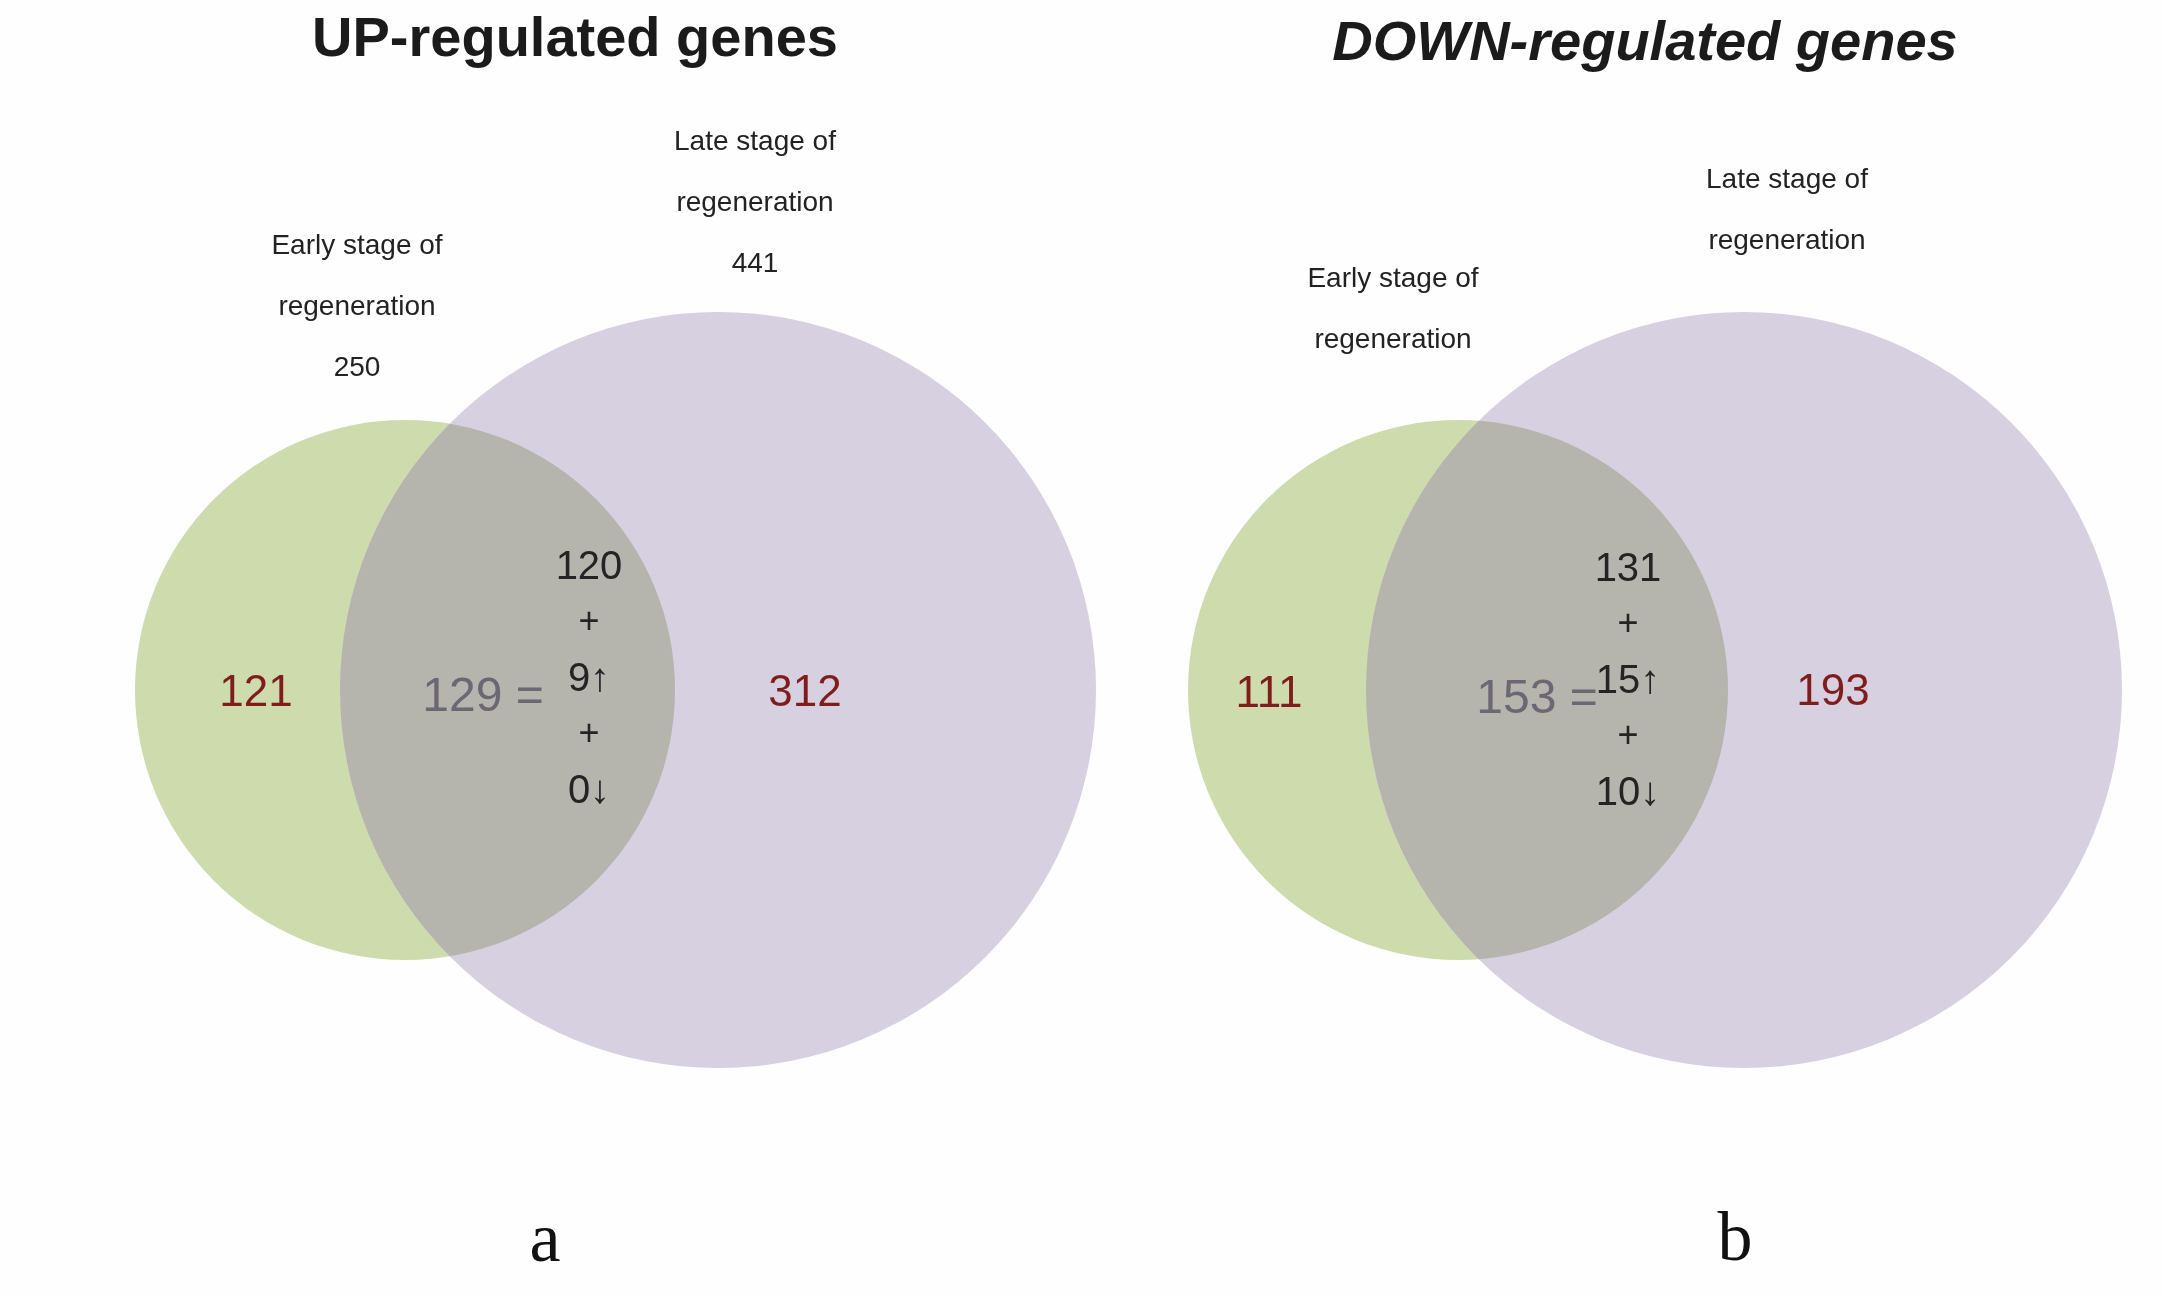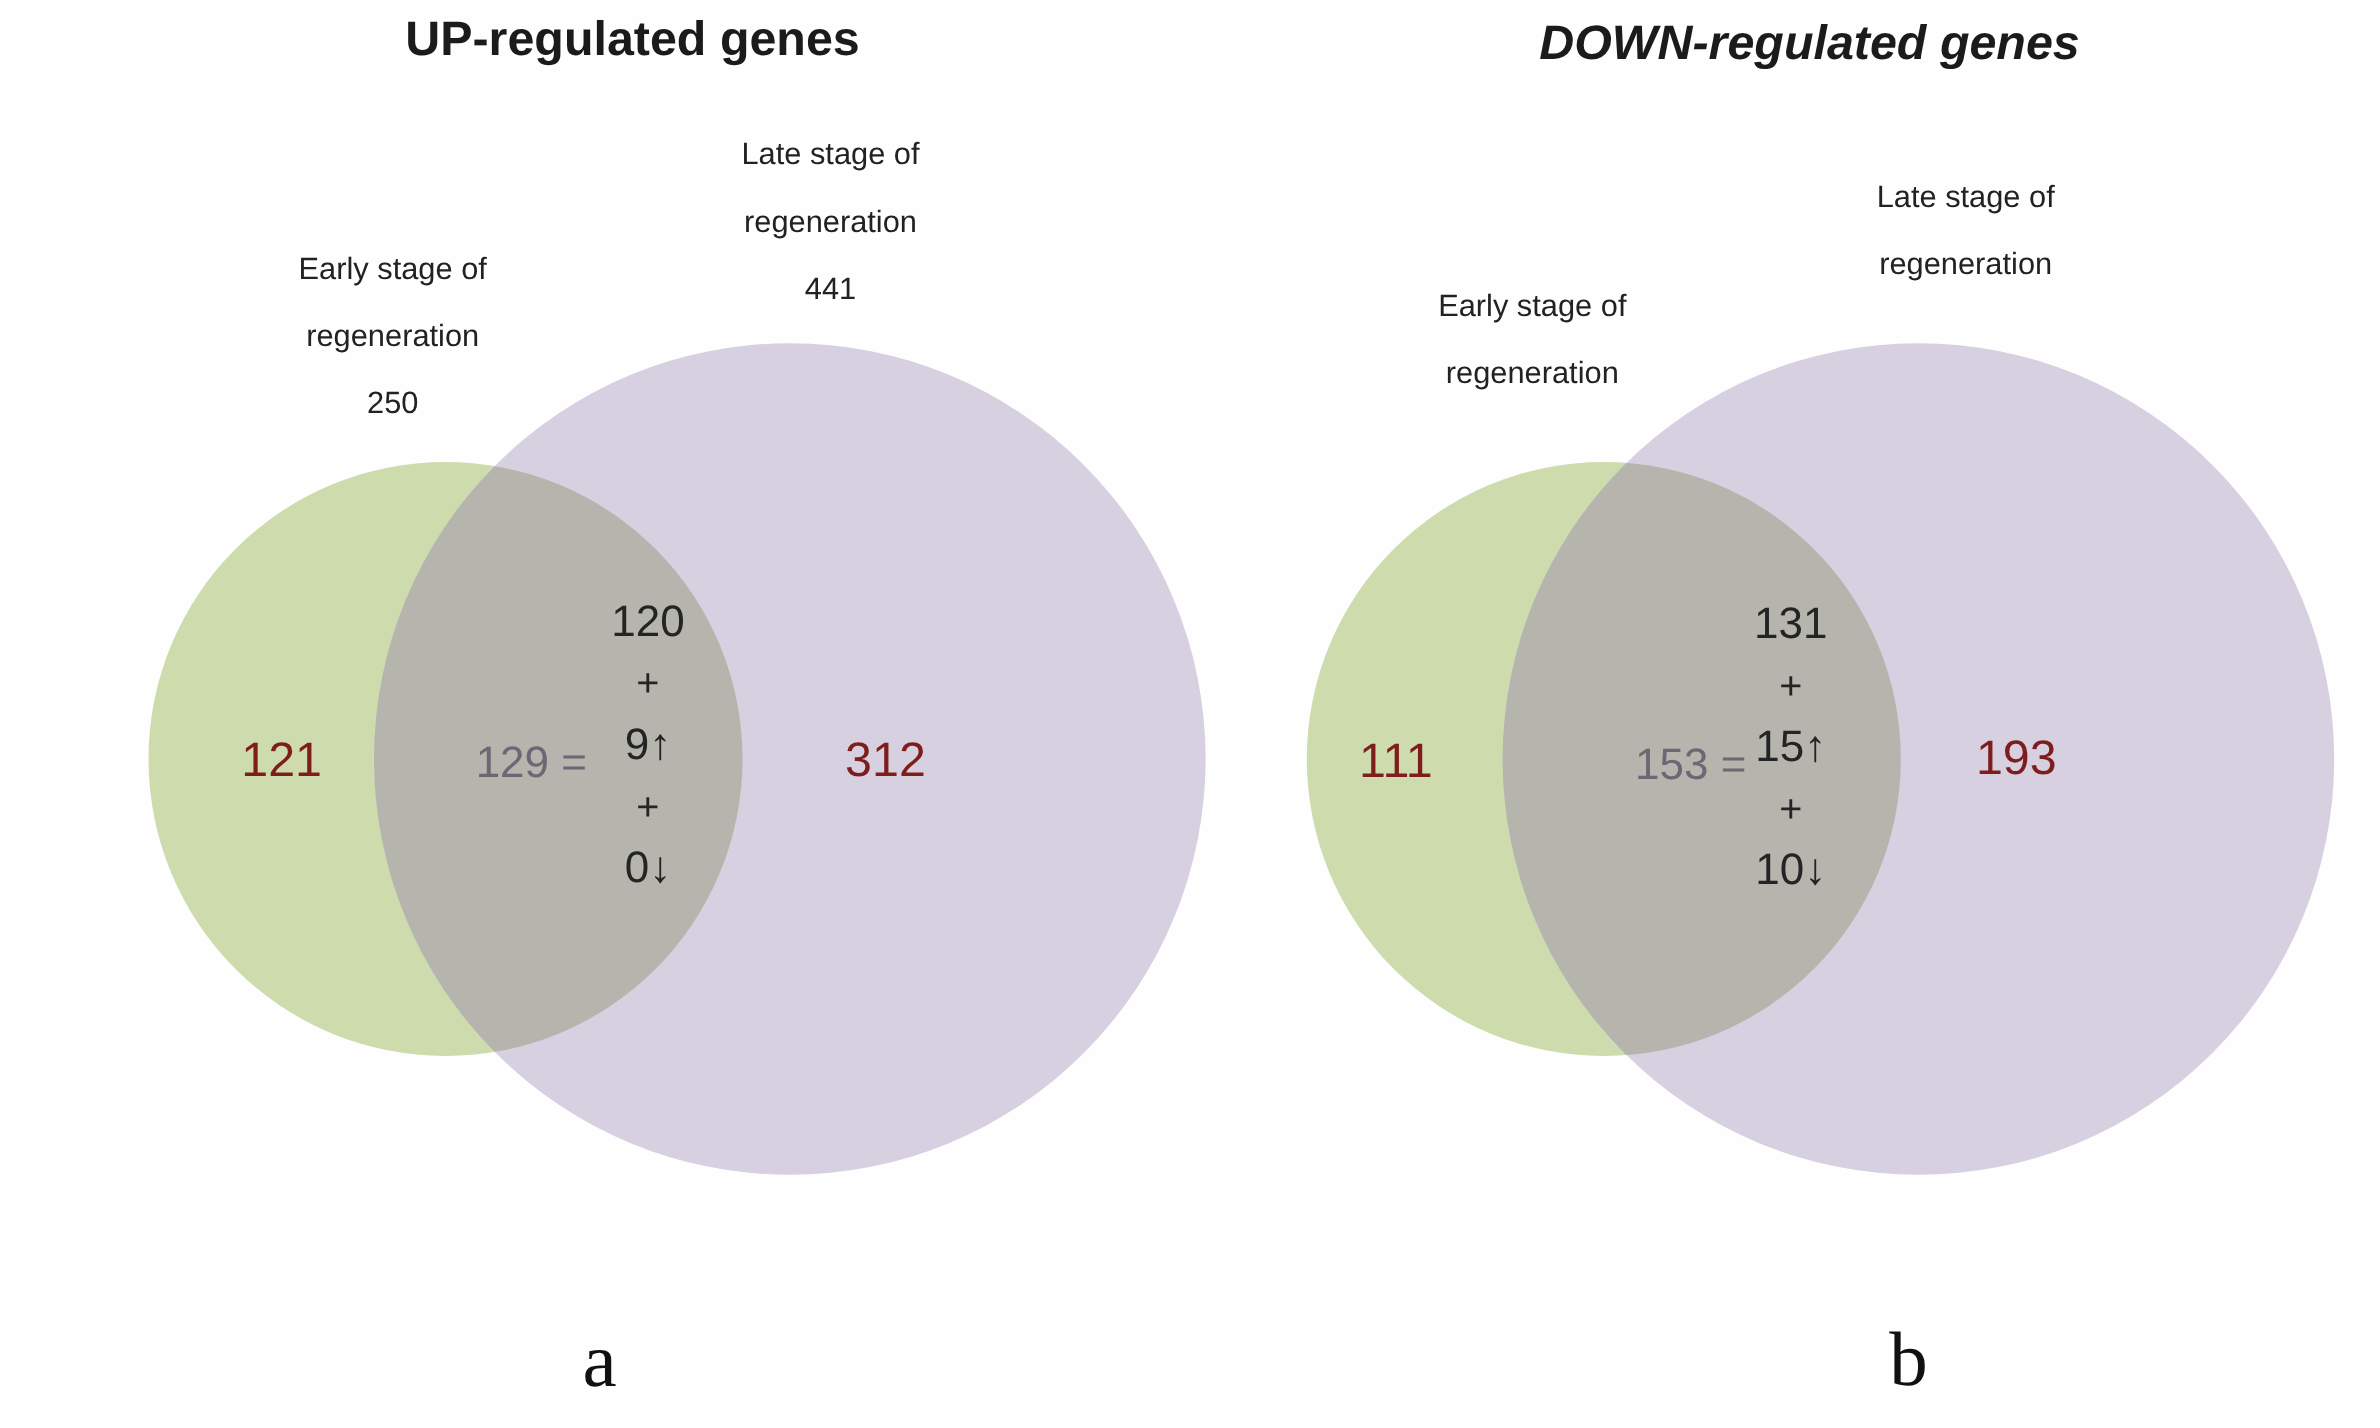--- a/index.html
+++ b/index.html
@@ -12,36 +12,36 @@
     color:#1e1e1e;
   }
   .venn-svg{position:absolute;left:0;top:0;}
   .ctr{
     position:absolute;
     transform:translate(-50%,-50%);
     text-align:center;
     white-space:nowrap;
   }
   .panel-title{
-    font-size:44px;
+    font-size:56px;
     font-weight:bold;
     letter-spacing:0px;
     color:#1b1b1b;
   }
   .set-label{
     font-size:28px;
     line-height:61px;
     color:#222222;
   }
   .num-unique{
     font-size:44px;
     color:#7f1d1d;
   }
   .overlap-total{
-    font-size:40px;
+    font-size:48px;
     color:#6d6673;
   }
   .overlap-col{
     font-size:40px;
     line-height:56px;
     color:#242424;
   }
   .overlap-col .plus-row{
     font-size:36px;
   }

